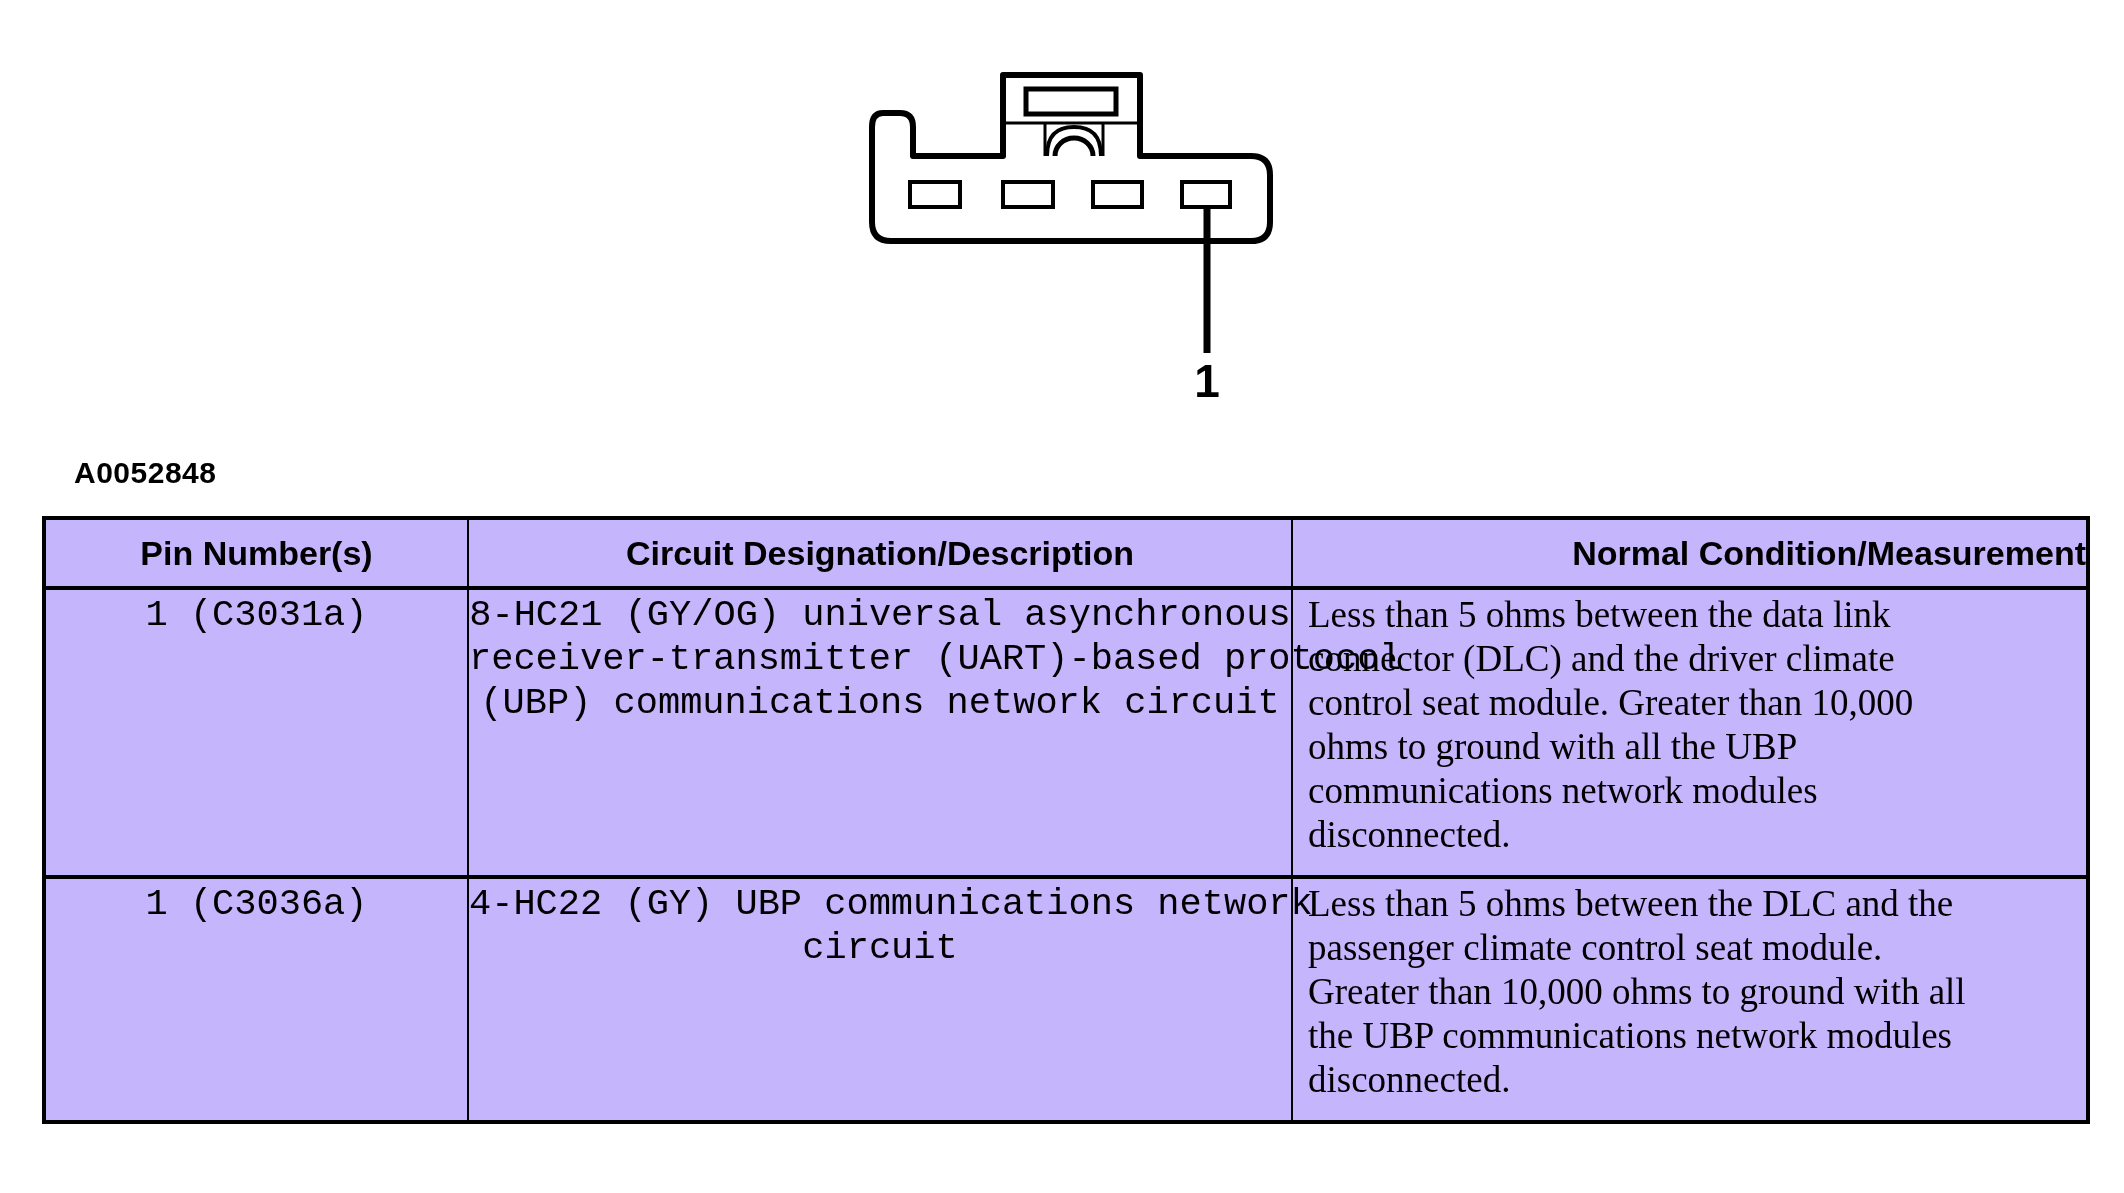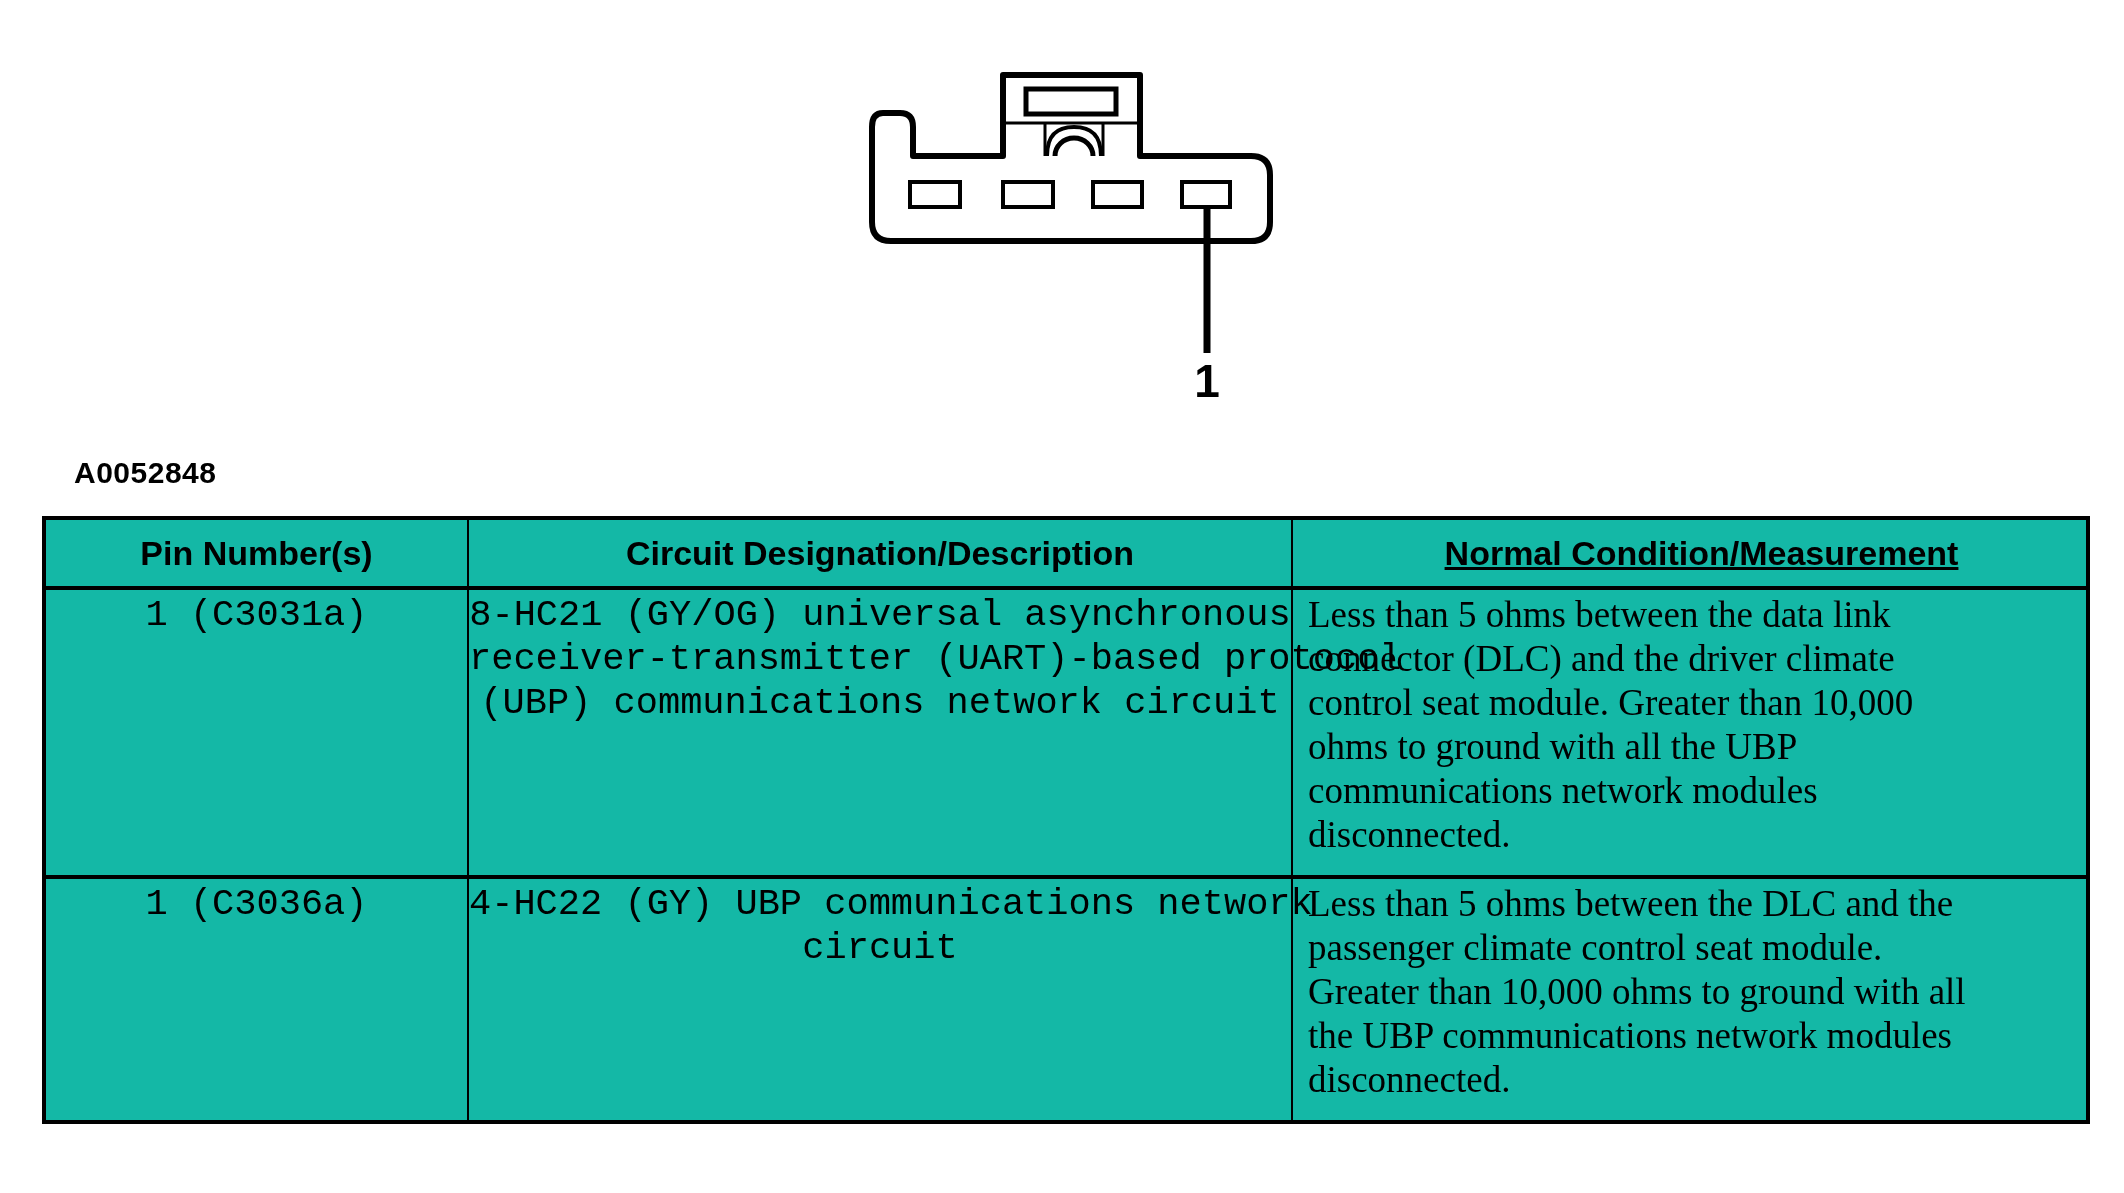--- a/index.html
+++ b/index.html
@@ -49,42 +49,41 @@
     margin-top: 48px;
   }
   
   #pin-table {
     position: absolute;
     left: 42px;
     top: 516px;
     width: 2044px;
     border-collapse: collapse;
     table-layout: fixed;
-    background: #14b8a6;
+    background: #c4b5fd;
   }
   #pin-table, #pin-table th, #pin-table td {
     border: 0 solid #000;
   }
   #pin-table {
     border-width: 4px;
   }
   #pin-table th {
     height: 66px;
     font-family: "Liberation Sans", sans-serif;
     font-weight: bold;
     font-size: 34px;
     vertical-align: middle;
     text-align: center;
     border-bottom-width: 4px;
     padding: 0;
   }
   #pin-table th.col-normal {
-    text-align: center;
+    text-align: right;
     padding-left: 24px;
-    text-decoration: underline;
   }
   #pin-table col.c1 { width: 424px; }
   #pin-table col.c2 { width: 824px; }
   #pin-table col.c3 { width: 796px; }
   #pin-table td {
     font-family: "Liberation Serif", serif;
     font-size: 37px;
     line-height: 44px;
     vertical-align: top;
     padding: 3px 0 0 0;

